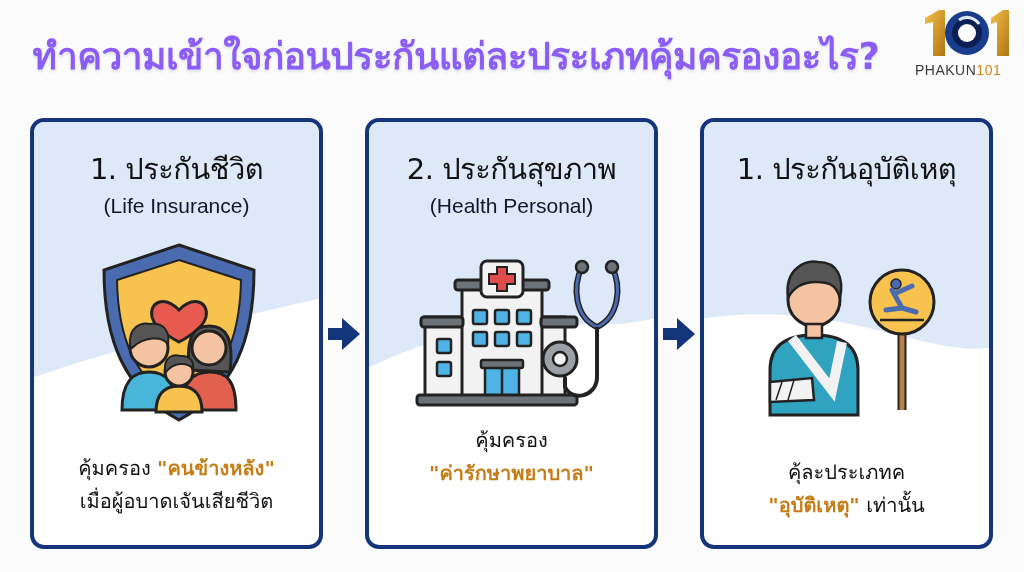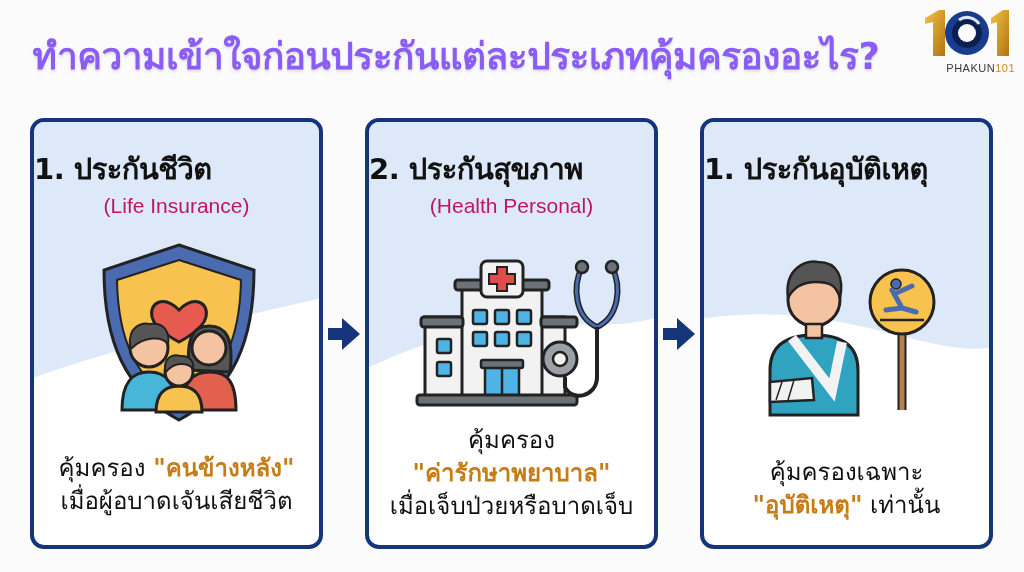--- a/index.html
+++ b/index.html
@@ -8,45 +8,45 @@
 
   .title {
     position: absolute; left: 0; top: 26px; width: 912px;
     text-align: center; font-size: 37px; font-weight: bold; color: #8b5cf6;
     letter-spacing: -0.5px;
     text-shadow: 0 2px 3px rgba(18,54,127,0.15);
   }
   .logo { position: absolute; left: 915px; top: 8px; width: 100px; height: 75px; }
   .logo-num { position: absolute; left: 6px; top: 0; width: 92px; height: 50px; }
   .logo-text {
-    position: absolute; left: 0; top: 54px; width: 100px; text-align: right;
-    font-family: "Liberation Sans", sans-serif; font-size: 11px; color: #3a3a3a; letter-spacing: 0.5px;
+    position: absolute; left: 0; top: 54px; width: 100px; text-align: left;
+    font-family: "Liberation Sans", sans-serif; font-size: 14px; color: #3a3a3a; letter-spacing: 0.5px;
   }
   .logo-text .gold { color: #c98a1a; }
 
   .card {
     position: absolute; top: 118px; width: 293px; height: 431px;
     border: 4px solid #15357a; border-radius: 14px; overflow: hidden;
     background: #ffffff;
   }
   .card .bg {
     position: absolute; left: 0; top: 0; width: 100%; height: 100%;
   }
   .card-title {
-    position: absolute; left: 0; top: 24px; width: 100%; text-align: left;
-    font-size: 29px; font-weight: bold; color: #111; letter-spacing: -0.5px;
+    position: absolute; left: 0; top: 24px; width: 100%; text-align: center;
+    font-size: 29px; font-weight: normal; color: #111; letter-spacing: -0.5px;
   }
   .card-sub {
     position: absolute; left: 0; top: 72px; width: 100%; text-align: center;
-    font-family: "Liberation Sans", sans-serif; font-size: 21px; color: #be185d;
+    font-family: "Liberation Sans", sans-serif; font-size: 21px; color: #0f172a;
   }
   .card-illus { position: absolute; }
   .desc {
     position: absolute; left: 0; width: 100%; text-align: center;
-    font-size: 24px; line-height: 33px; color: #111;
+    font-size: 20px; line-height: 33px; color: #111;
   }
   .hl { color: #c67d16; font-weight: bold; }
 
   .arrow { position: absolute; top: 316px; width: 36px; height: 36px; }
 </style>
 </head>
 <body>
 
 <div class="title">ทำความเข้าใจก่อนประกันแต่ละประเภทคุ้มครองอะไร?</div>
 
@@ -132,21 +132,20 @@
     <path d="M175 20 C165 40 168 70 190 80 C212 70 215 40 205 20" fill="none" stroke="#4a6bb0" stroke-width="3"></path>
     <circle cx="175" cy="20" r="6" fill="#6b7278" stroke="#222" stroke-width="2.5"></circle>
     <circle cx="205" cy="20" r="6" fill="#6b7278" stroke="#222" stroke-width="2.5"></circle>
     <path d="M190 80 V130 C190 150 165 155 158 140 V130" fill="none" stroke="#222" stroke-width="4"></path>
     <circle cx="153" cy="112" r="17" fill="#9aa0a6" stroke="#222" stroke-width="3"></circle>
     <circle cx="153" cy="112" r="7" fill="#f2f2f2" stroke="#222" stroke-width="2.5"></circle>
   </svg>
   <div class="desc" style="top:302px;">
     <div>คุ้มครอง</div>
     <div class="hl">"ค่ารักษาพยาบาล"</div>
-    <div>เมื่อเจ็บป่วยหรือบาดเจ็บ</div>
   </div>
 </div>
 
 <svg class="arrow" style="left:661px;" viewBox="0 0 36 36">
   <path d="M2 12 H16 V2 L34 18 L16 34 V24 H2 Z" fill="#15357a"></path>
 </svg>
 
 <div class="card" style="left:700px;">
   <svg class="bg" viewBox="0 0 293 431" preserveAspectRatio="none">
     <path d="M0 0 H293 V230 C230 240 140 180 0 200 Z" fill="#dde9f8"></path>
@@ -162,16 +161,16 @@
     <path d="M26 48 C22 18 44 10 56 12 C76 12 82 28 78 48 C74 34 66 32 54 32 C42 32 32 36 26 48 Z" fill="#555" stroke="#222" stroke-width="2.5"></path>
     <rect x="44" y="74" width="16" height="14" fill="#f4c3a1" stroke="#222" stroke-width="2.5"></rect>
     <line x1="140" y1="80" x2="140" y2="160" stroke="#222" stroke-width="9"></line>
     <line x1="140" y1="80" x2="140" y2="160" stroke="#b8804a" stroke-width="5"></line>
     <circle cx="140" cy="52" r="32" fill="#f7c24e" stroke="#222" stroke-width="3"></circle>
     <circle cx="134" cy="34" r="5" fill="#4a6bb0" stroke="#222" stroke-width="1.5"></circle>
     <path d="M130 40 L140 58 L124 60 M140 58 L154 62 M132 44 L150 36" fill="none" stroke="#4a6bb0" stroke-width="5" stroke-linecap="round"></path>
     <line x1="118" y1="70" x2="162" y2="70" stroke="#222" stroke-width="2.5"></line>
   </svg>
   <div class="desc" style="top:334px;">
-    <div>คุ้มครองเฉพาะ</div>
+    <div>คุ้ละประเภทค</div>
     <div><span class="hl">"อุบัติเหตุ"</span><span> เท่านั้น</span></div>
   </div>
 </div>
 
 </body></html>

